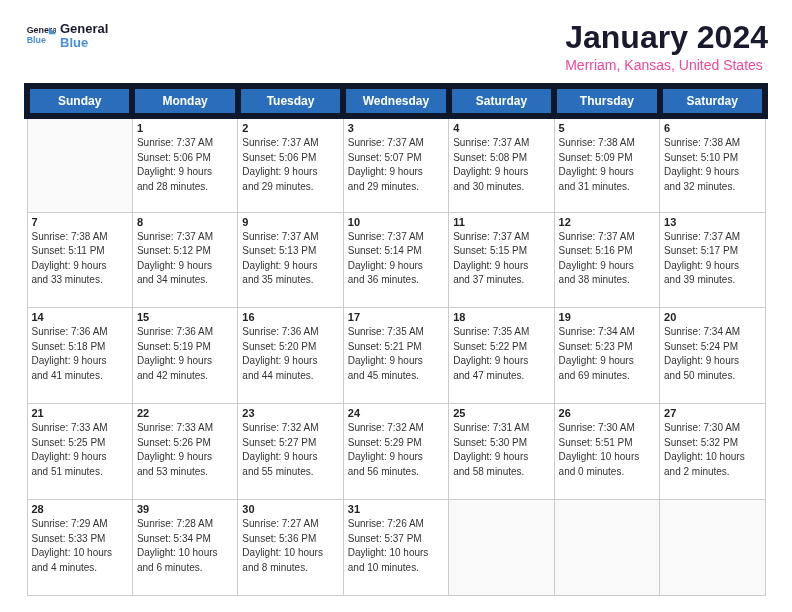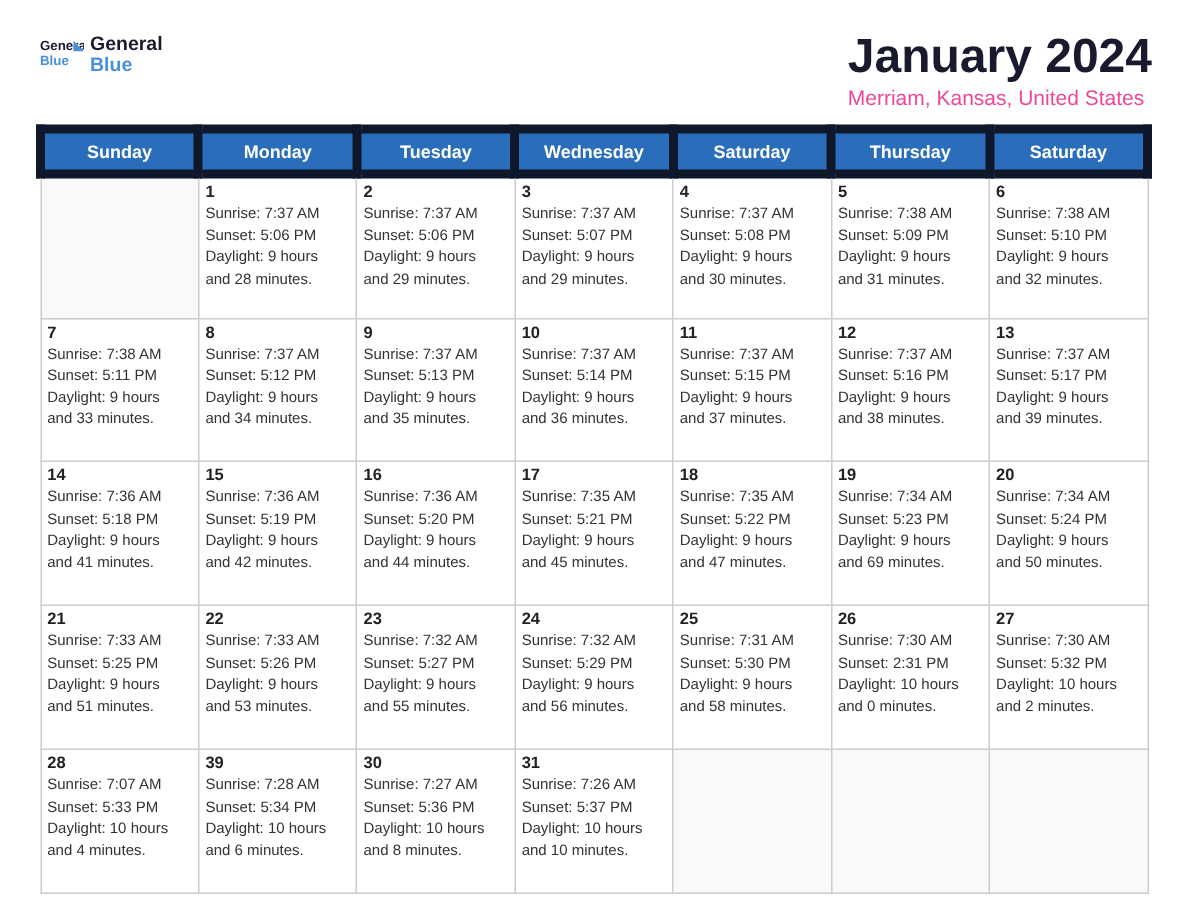--- a/index.html
+++ b/index.html
@@ -226,31 +226,31 @@
           <td>
             <div class="day-num">24</div>
             <div class="day-info"><span>Sunrise: 7:32 AM</span><br><span>Sunset: 5:29 PM</span><br><span>Daylight: 9 hours</span><br><span>and 56 minutes.</span></div>
           </td>
           <td>
             <div class="day-num">25</div>
             <div class="day-info"><span>Sunrise: 7:31 AM</span><br><span>Sunset: 5:30 PM</span><br><span>Daylight: 9 hours</span><br><span>and 58 minutes.</span></div>
           </td>
           <td>
             <div class="day-num">26</div>
-            <div class="day-info"><span>Sunrise: 7:30 AM</span><br><span>Sunset: 2:31 PM</span><br><span>Daylight: 10 hours</span><br><span>and 0 minutes.</span></div>
+            <div class="day-info"><span>Sunrise: 7:30 AM</span><br><span>Sunset: 5:51 PM</span><br><span>Daylight: 10 hours</span><br><span>and 0 minutes.</span></div>
           </td>
           <td>
             <div class="day-num">27</div>
             <div class="day-info"><span>Sunrise: 7:30 AM</span><br><span>Sunset: 5:32 PM</span><br><span>Daylight: 10 hours</span><br><span>and 2 minutes.</span></div>
           </td>
         </tr>
         <tr class="week-row">
           <td>
             <div class="day-num">28</div>
-            <div class="day-info"><span>Sunrise: 7:07 AM</span><br><span>Sunset: 5:33 PM</span><br><span>Daylight: 10 hours</span><br><span>and 4 minutes.</span></div>
+            <div class="day-info"><span>Sunrise: 7:29 AM</span><br><span>Sunset: 5:33 PM</span><br><span>Daylight: 10 hours</span><br><span>and 4 minutes.</span></div>
           </td>
           <td>
             <div class="day-num">39</div>
             <div class="day-info"><span>Sunrise: 7:28 AM</span><br><span>Sunset: 5:34 PM</span><br><span>Daylight: 10 hours</span><br><span>and 6 minutes.</span></div>
           </td>
           <td>
             <div class="day-num">30</div>
             <div class="day-info"><span>Sunrise: 7:27 AM</span><br><span>Sunset: 5:36 PM</span><br><span>Daylight: 10 hours</span><br><span>and 8 minutes.</span></div>
           </td>
           <td>

